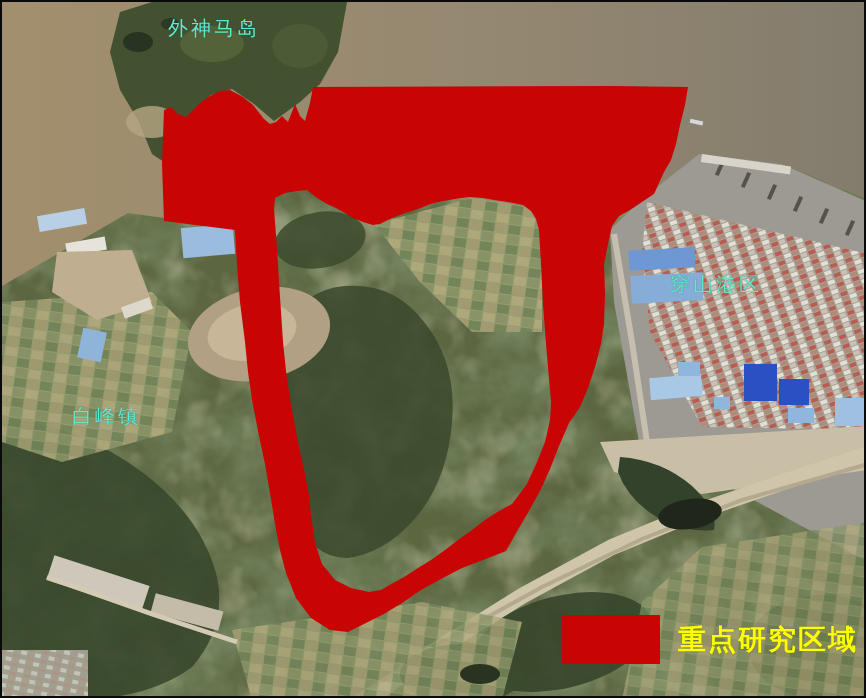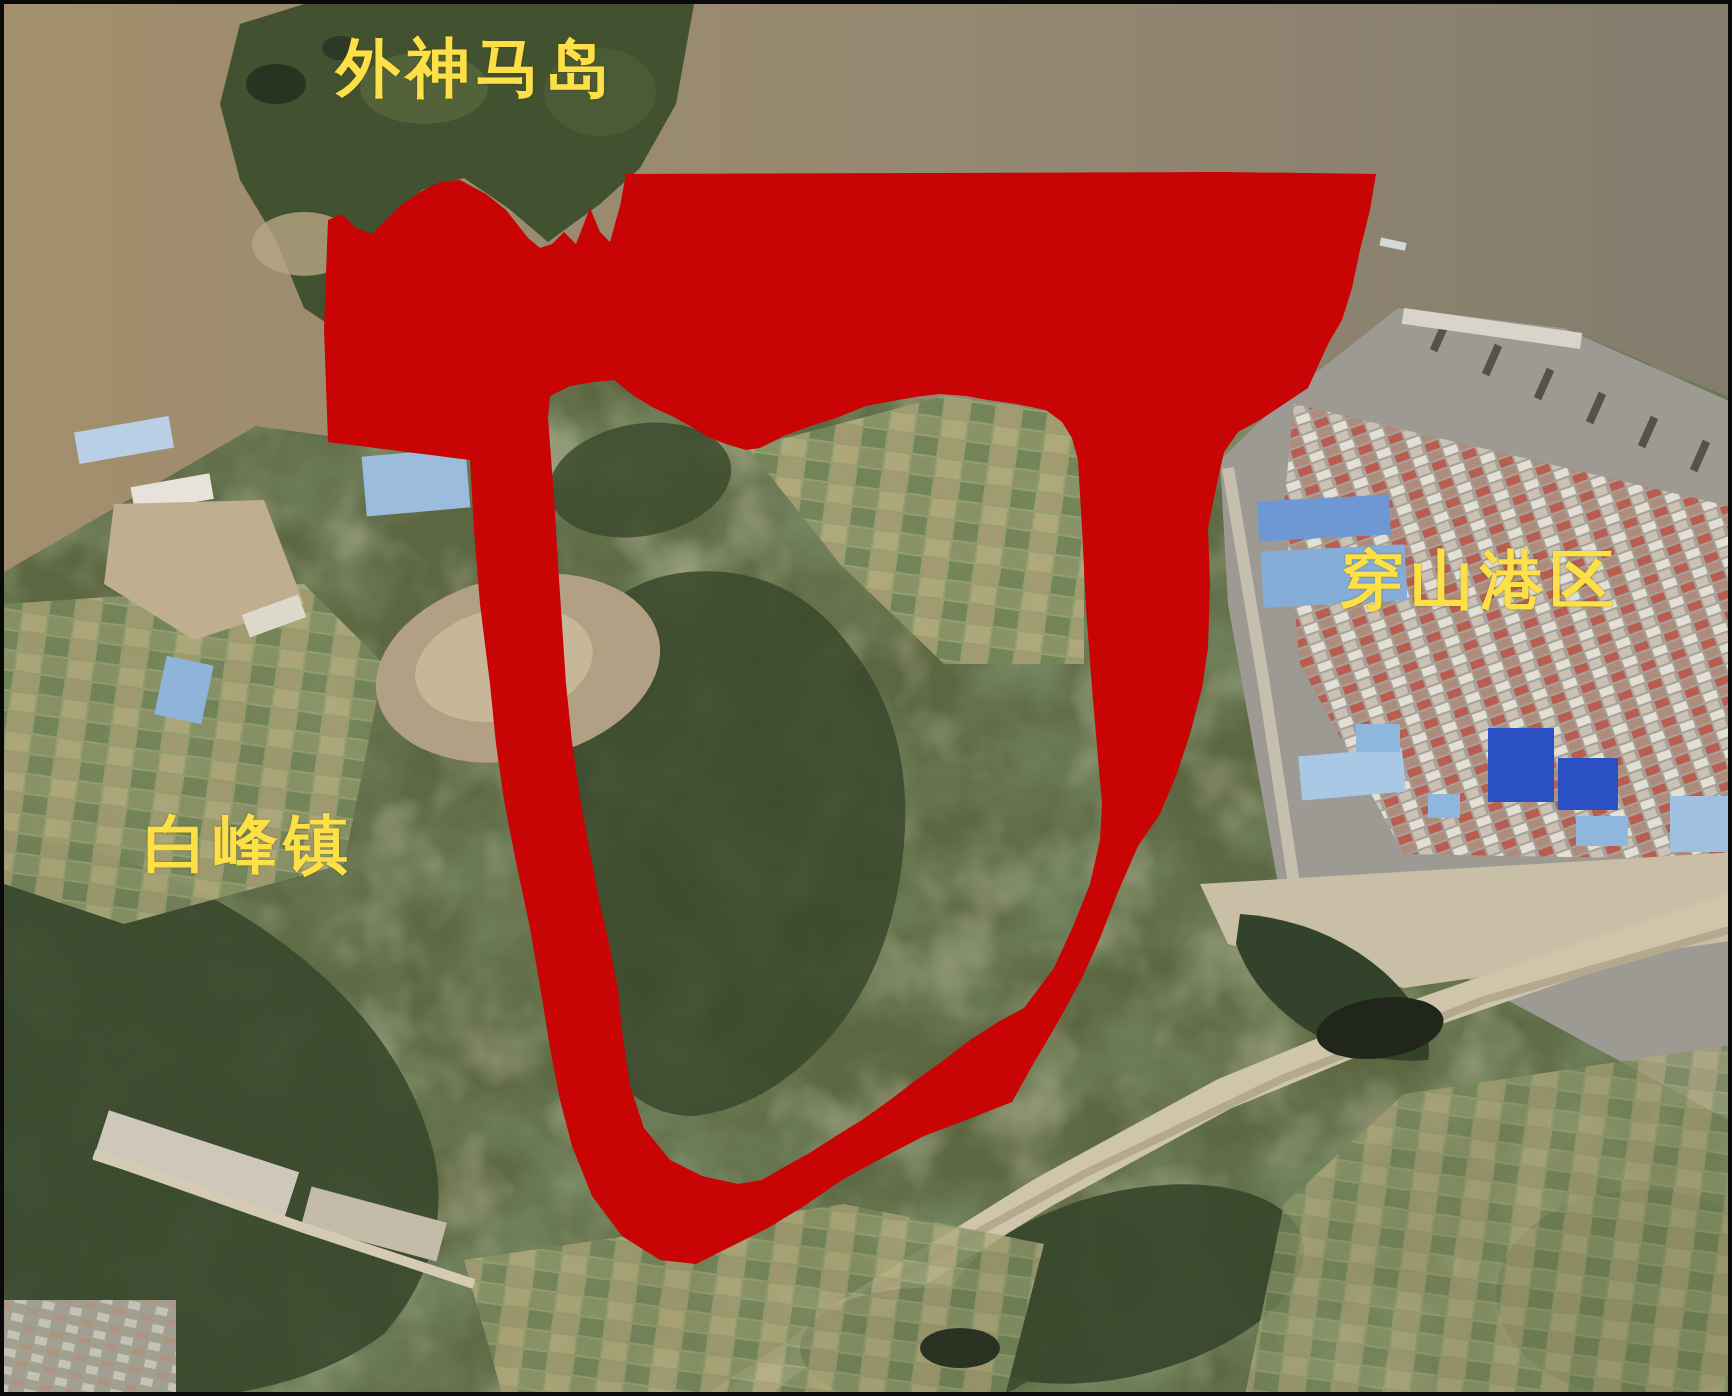--- a/index.html
+++ b/index.html
@@ -8,23 +8,23 @@
     width:866px;height:698px;
     overflow:hidden;
     box-sizing:border-box;
     border:2px solid #0a0a0a;
     font-family:"DejaVu Sans","Liberation Sans",sans-serif;
     background:#5c6742;
   }
   .layer{position:absolute;inset:0;width:866px;height:698px;}
   .map-label{
     position:absolute;
-    color:#fde047;
-    font-weight:bold;
-    font-size:32px;
+    color:#5eead4;
+    font-weight:normal;
+    font-size:20px;
     letter-spacing:3px;
     white-space:nowrap;
     text-shadow:0 0 1px rgba(60,60,0,.6);
     line-height:1;
   }
   .lbl-island{left:166px;top:16px;}
   .lbl-port{left:668px;top:272px;}
   .lbl-town{left:70px;top:404px;}
   .legend{position:absolute;left:560px;top:613px;display:flex;align-items:center;}
   .legend-swatch{
@@ -179,14 +179,18 @@
       L543,440 L535,460 L525,482 L510,502 L497,509 L483,518 L470,528 L456,538
       L443,548 L429,558 L416,566 L402,575 L391,581 L379,588 L367,590 L349,586
       L333,578 L320,562 L313,541 L309,513 L307,493 L303,472 L298,450 L293,424
       L288,397 L284,369 L281,340 L279,310 L277,280 L275,246 L273,220 L272,207 Z"></path>
   </svg>
 
   <div class="map-label lbl-island">外神马岛</div>
   <div class="map-label lbl-town">白峰镇</div>
   <div class="map-label lbl-port">穿山港区</div>
 
+  <div class="legend">
+    <div class="legend-swatch"></div>
+    <div class="legend-label">重点研究区域</div>
+  </div>
 
 </div>
 
 </body></html>

